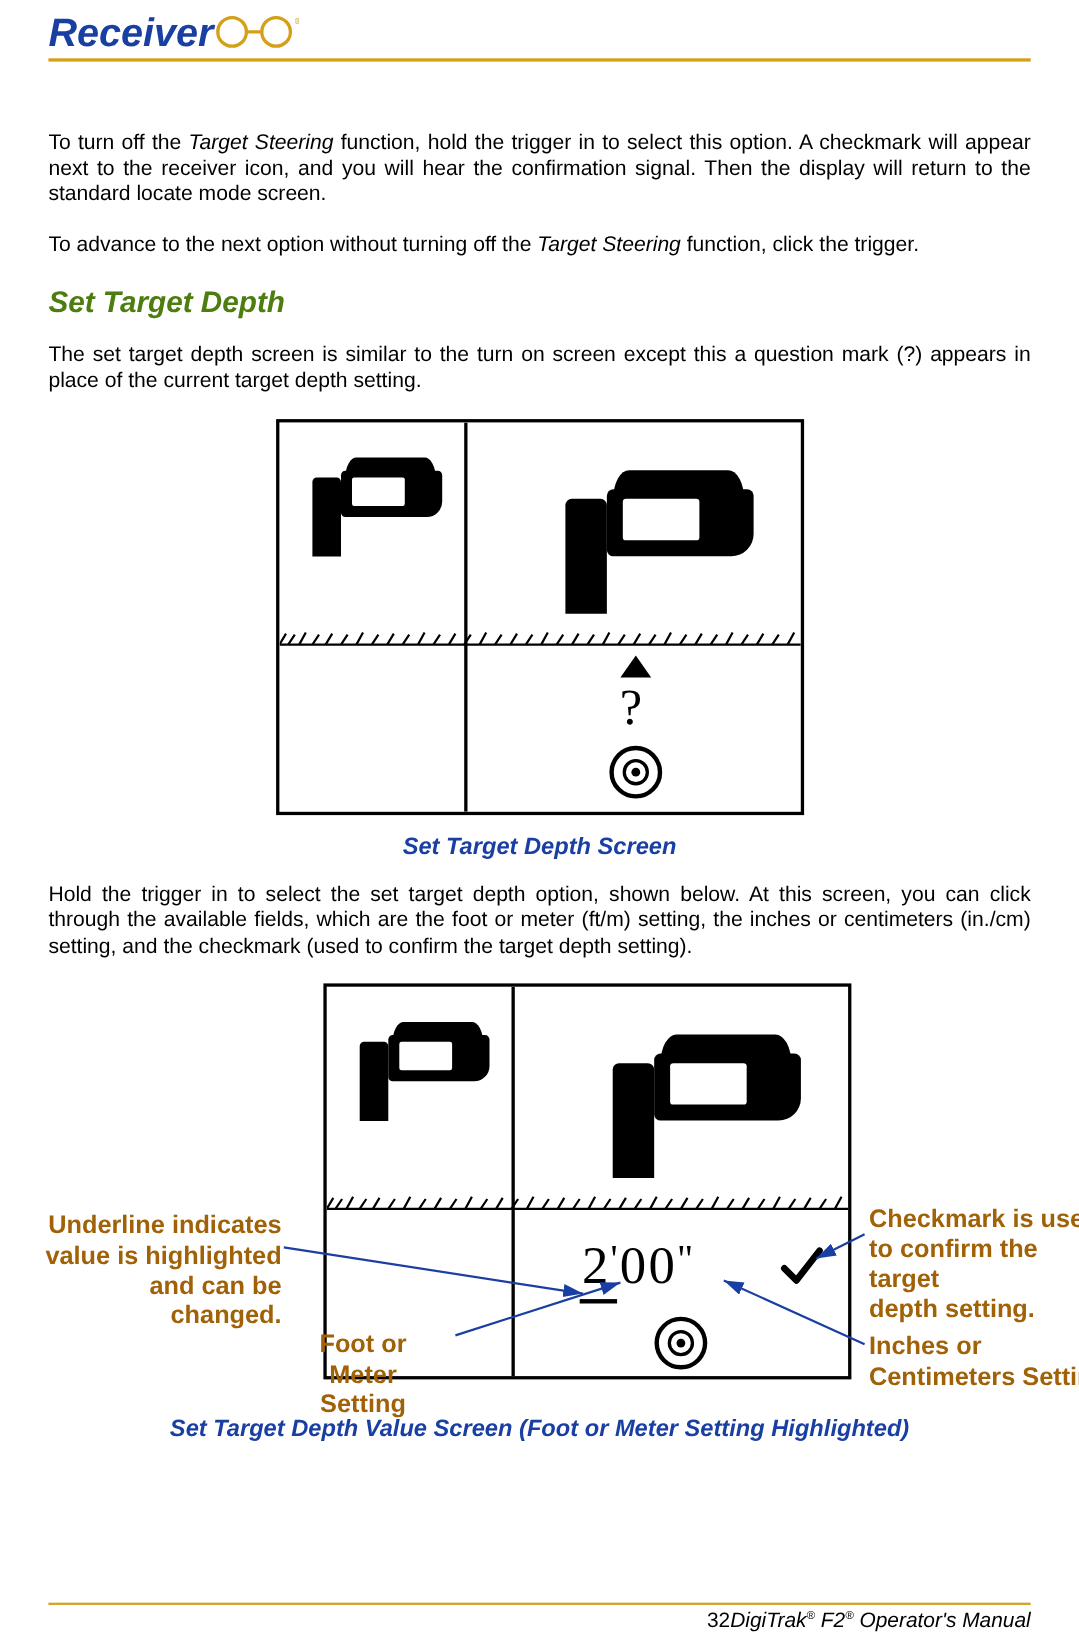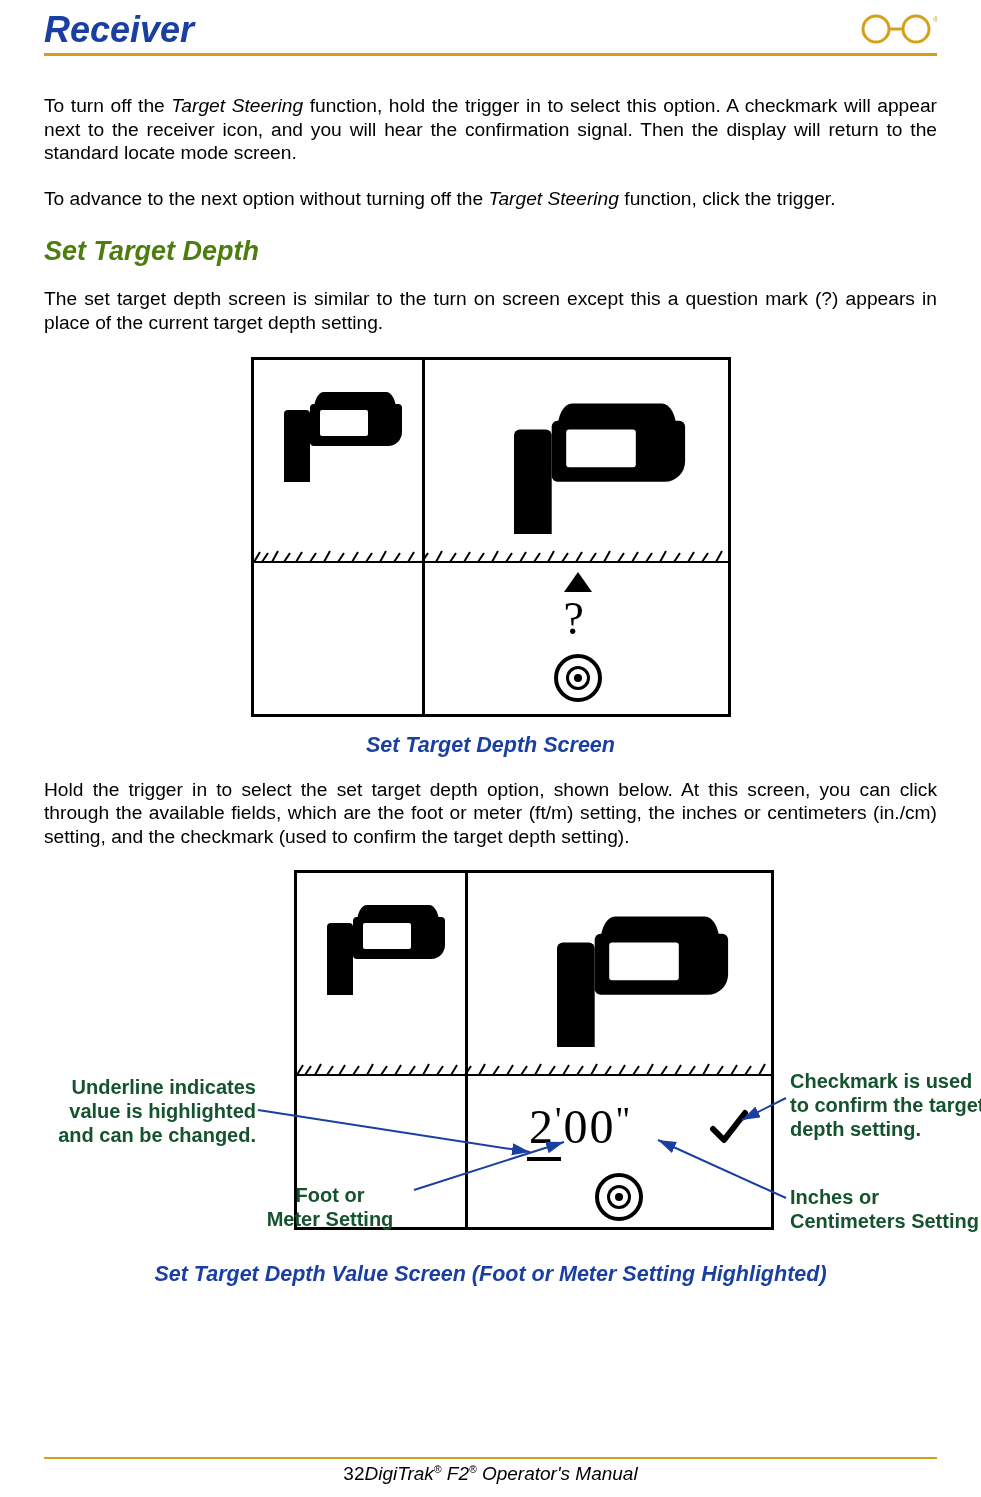--- a/index.html
+++ b/index.html
@@ -15,43 +15,42 @@
     width: 981px;
     min-height: 1497px;
     padding: 8px 44px 12px 44px;
     position: relative;
     display: flex;
     flex-direction: column;
   }
   .header-row {
     display: flex;
     align-items: baseline;
-    justify-content: space-between;
-    gap: 40px;
+    justify-content: flex-start;
   }
   .section-title {
     font-size: 36px;
     font-style: italic;
     font-weight: bold;
     color: #1a3fa3;
   }
   .brand-logo {
     display: flex;
     align-items: center;
     gap: 0px;
     transform: translateY(4px);
   }
   .hr-gold {
     border: none;
     border-top: 3px solid #d4a017;
     margin: 2px 0 0 0;
   }
   .content {
     flex: 1 0 auto;
-    padding-top: 38px;
+    padding-top: 62px;
   }
   .body-text {
     font-size: 19.2px;
     line-height: 1.23;
     text-align: justify;
     margin: 0 0 22px 0;
   }
   .body-text .ital { font-style: italic; }
   .h2 {
     font-size: 27px;
@@ -171,23 +170,23 @@
   }
   
   .anno-wrap {
     position: relative;
     width: 100%;
     height: 360px;
     margin: 0 auto;
   }
   .anno {
     position: absolute;
-    font-size: 20px;
+    font-size: 23px;
     font-weight: bold;
-    color: #14532d;
+    color: #a16207;
     line-height: 1.18;
     white-space: nowrap;
   }
   .anno.right { text-align: left; }
   .anno.left  { text-align: right; }
   .anno.center{ text-align: center; }
   
   .arrow-svg {
     position: absolute;
     overflow: visible;
@@ -197,21 +196,21 @@
   .footer-wrap {
     margin-top: 36px;
   }
   .hr-bottom {
     border: none;
     border-top: 2.5px solid #d4a017;
     margin: 0 0 4px 0;
   }
   .footer-row {
     display: flex;
-    justify-content: center;
+    justify-content: flex-end;
     font-size: 19px;
   }
   .footer-row .right {
     font-style: italic;
   }
   sup.reg {
     font-size: 0.55em;
     vertical-align: super;
     font-style: italic;
   }

